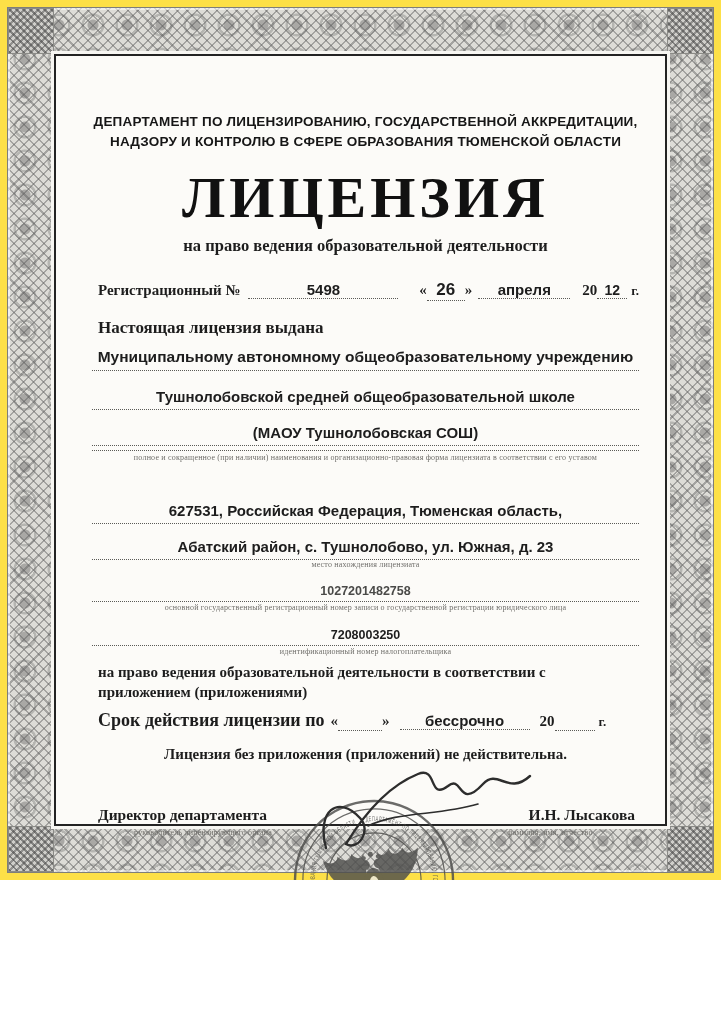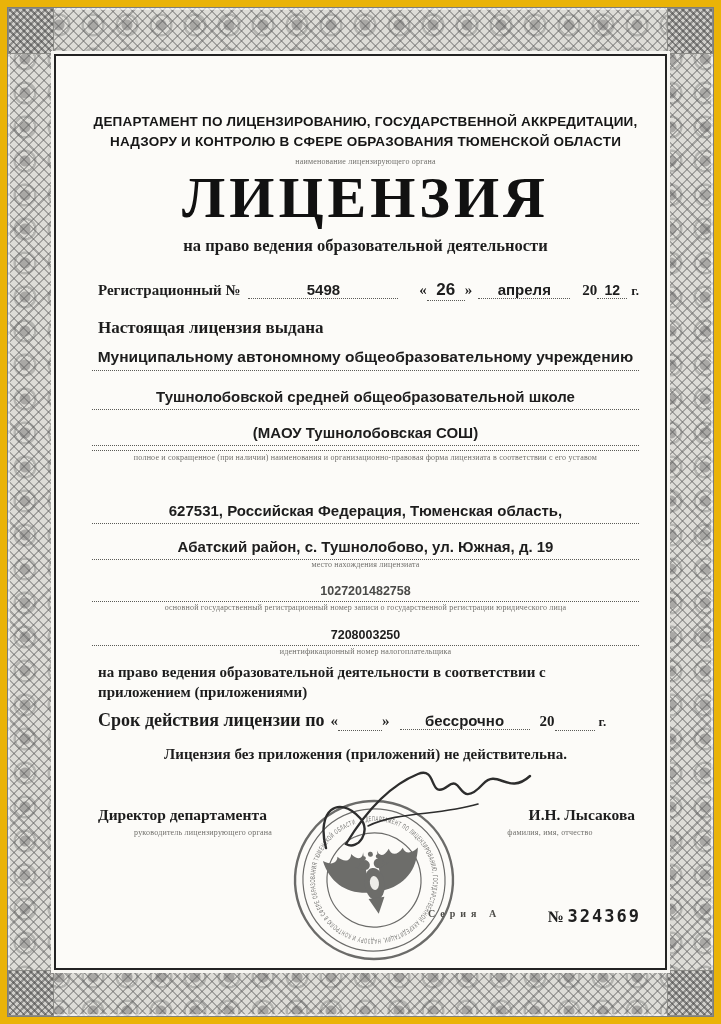--- a/index.html
+++ b/index.html
@@ -1,17 +1,17 @@
 <!DOCTYPE html>
 <html><head>
 <meta charset="utf-8">
 <style>
   html,body{margin:0;padding:0;background:#ffffff;}
   .page{
-    position:relative;width:721px;height:1024px;background:#eab308;overflow:hidden;
+    position:relative;width:721px;height:880px;background:#fde047;overflow:hidden;
     font-family:"Liberation Serif",serif;color:#1d1d1d;
   }
   
   .frame{
     position:absolute;inset:7px;
     background:
       repeating-linear-gradient(45deg, rgba(95,95,95,.45) 0 1.5px, transparent 1.5px 7px),
       repeating-linear-gradient(-45deg, rgba(95,95,95,.45) 0 1.5px, transparent 1.5px 7px),
       radial-gradient(circle, rgba(90,90,90,.40) 0 5px, transparent 6px) 0 0/34px 34px repeat,
       radial-gradient(circle, transparent 0 9px, rgba(90,90,90,.30) 9px 11px, transparent 12px) 0 0/34px 34px repeat,
@@ -60,21 +60,20 @@
     <div class="corner bl"></div>
     <div class="corner br"></div>
   </div>
 
   <div class="inner">
 
     <div class="blk center issuer sansb" style="top:56px">
       <div>ДЕПАРТАМЕНТ ПО ЛИЦЕНЗИРОВАНИЮ, ГОСУДАРСТВЕННОЙ АККРЕДИТАЦИИ,</div>
       <div>НАДЗОРУ И КОНТРОЛЮ В СФЕРЕ ОБРАЗОВАНИЯ ТЮМЕНСКОЙ ОБЛАСТИ</div>
     </div>
-    <div class="blk caption" style="top:101px">наименование лицензирующего органа</div>
 
     <div class="blk center serb title" style="top:108px">ЛИЦЕНЗИЯ</div>
     <div class="blk center serb subtitle" style="top:180px">на право ведения образовательной деятельности</div>
 
     <div class="blk row" style="top:224px;left:42px;right:26px">
       <span class="serb" style="font-size:15px">Регистрационный №</span>
       <span class="seg sansb" style="width:150px;font-size:15px;margin-left:8px">5498</span>
       <span style="flex:1"></span>
       <span class="serb" style="font-size:15px">«</span>
       <span class="seg sansb" style="width:38px;font-size:17px">26</span>
@@ -86,21 +85,21 @@
     </div>
 
     <div class="blk serb" style="top:262px;left:42px;font-size:17px">Настоящая лицензия выдана</div>
 
     <div class="blk center sansb fieldline dotted-b" style="top:292px;font-size:15.5px">Муниципальному автономному общеобразовательному учреждению</div>
     <div class="blk center sansb fieldline dotted-b" style="top:368px;font-size:15px">(МАОУ Тушнолобовская СОШ)</div>
     <div class="blk center sansb fieldline dotted-b" style="top:332px;font-size:15px">Тушнолобовской средней общеобразовательной школе</div>
     <div class="blk caption dotrule" style="top:394px;padding-top:2px">полное и сокращенное (при наличии) наименования и организационно-правовая форма лицензиата в соответствии с его уставом</div>
 
     <div class="blk center sansb fieldline dotted-b" style="top:446px;font-size:15px">627531, Российская Федерация, Тюменская область,</div>
-    <div class="blk center sansb fieldline dotted-b" style="top:482px;font-size:15px">Абатский район, с. Тушнолобово, ул. Южная, д. 19</div>
+    <div class="blk center sansb fieldline dotted-b" style="top:482px;font-size:15px">Абатский район, с. Тушнолобово, ул. Южная, д. 23</div>
     <div class="blk caption" style="top:504px">место нахождения лицензиата</div>
 
     <div class="blk center sansb smallnum dotted-b" style="top:528px;padding-bottom:3px;color:#4a4a48">1027201482758</div>
     <div class="blk caption" style="top:547px">основной государственный регистрационный номер записи о государственной регистрации юридического лица</div>
 
     <div class="blk center sansb smallnum dotted-b" style="top:572px;padding-bottom:3px">7208003250</div>
     <div class="blk caption" style="top:591px">идентификационный номер налогоплательщика</div>
 
     <div class="blk serb" style="top:606px;left:42px;font-size:15px;line-height:1.35">на право ведения образовательной деятельности в соответствии с приложением (приложениями)</div>
 

